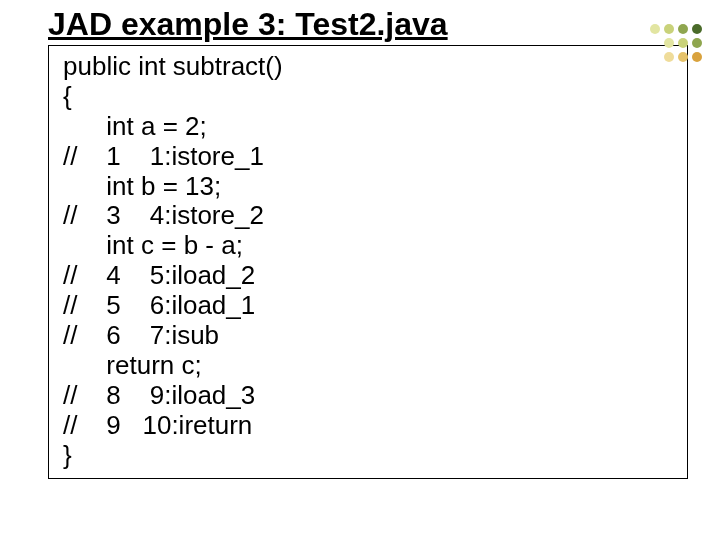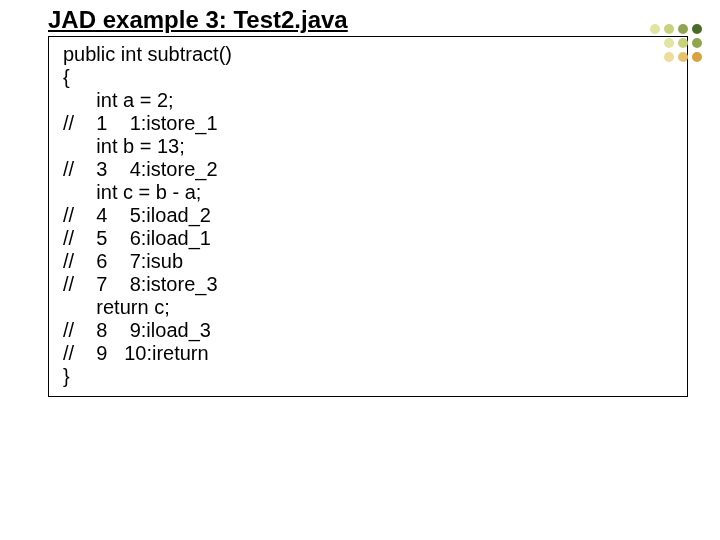--- a/index.html
+++ b/index.html
@@ -1,33 +1,33 @@
 <!DOCTYPE html>
 <html><head>
   <meta charset="utf-8">
   <style>
     * { margin: 0; padding: 0; box-sizing: border-box; }
     html, body { width: 720px; height: 540px; background: #fff; font-family: Arial, Helvetica, sans-serif; }
     .slide { position: relative; width: 720px; height: 540px; padding: 0 28px; }
     .title {
-      font-size: 24px;
+      font-size: 32px;
       font-weight: bold;
       color: #000;
       text-decoration: underline;
       padding-top: 6px;
       padding-left: 20px;
     }
     .code-box {
       border: 1px solid #000;
       margin-top: 2px;
       margin-left: 20px;
       width: 640px;
       padding: 6px 14px 8px 14px;
       font-family: Arial, Helvetica, sans-serif;
-      font-size: 20px;
+      font-size: 26px;
       line-height: 1.15;
       color: #000;
       background: #fff;
     }
     .code-box .line { white-space: pre; }
     .deco {
       position: absolute;
       top: 24px;
       right: 18px;
       display: flex;
@@ -74,20 +74,19 @@
     <div class="line">public int subtract()</div>
     <div class="line">{</div>
     <div class="line">      int a = 2;</div>
     <div class="line">//    1    1:istore_1</div>
     <div class="line">      int b = 13;</div>
     <div class="line">//    3    4:istore_2</div>
     <div class="line">      int c = b - a;</div>
     <div class="line">//    4    5:iload_2</div>
     <div class="line">//    5    6:iload_1</div>
     <div class="line">//    6    7:isub</div>
-    <div class="line">//    7    8:istore_3</div>
     <div class="line">      return c;</div>
     <div class="line">//    8    9:iload_3</div>
     <div class="line">//    9   10:ireturn</div>
     <div class="line">}</div>
   </div>
 
 </div>
 
 </body></html>

